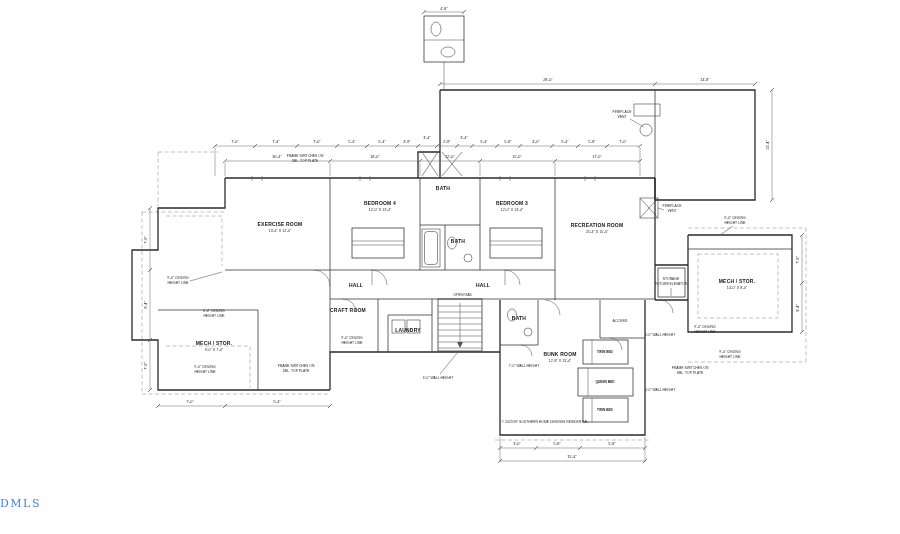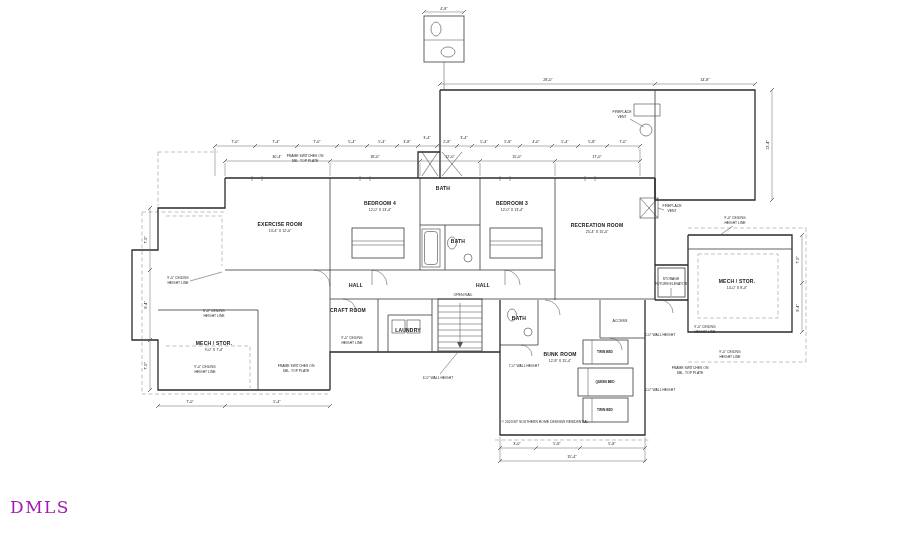--- a/index.html
+++ b/index.html
@@ -14,22 +14,22 @@
   .dash{stroke:#999;stroke-width:0.6;fill:none;stroke-dasharray:4 2.5;}
   .dim{stroke:#666;stroke-width:0.5;fill:none;}
   .tick{stroke:#444;stroke-width:0.7;fill:none;}
   .fix{stroke:#444;stroke-width:0.6;fill:none;}
   .rm{font-size:5px;font-weight:bold;letter-spacing:.2px;text-anchor:middle;fill:#161616;}
   .sd{font-size:3.6px;text-anchor:middle;fill:#2a2a2a;}
   .nt{font-size:3.4px;text-anchor:middle;fill:#2a2a2a;}
   .dm{font-size:3.8px;text-anchor:middle;fill:#2a2a2a;}
   .bd{font-size:3.2px;font-weight:bold;text-anchor:middle;fill:#222;}
   #watermark{
-    position:absolute;left:10px;top:497px;
-    font-family:"DejaVu Serif", serif;font-size:17px;color:#a21caf;
+    position:absolute;left:0;top:497px;
+    font-family:"DejaVu Serif", serif;font-size:11px;color:#3b82f6;
     letter-spacing:1.5px;
   }
 </style>
 </head>
 <body>
 
 <svg viewBox="0 0 900 534" width="900" height="534" xmlns="http://www.w3.org/2000/svg">
 
   <g>
     <path class="dash" d="M142,212 V394 M142,212 H225 M142,394 H330"></path>

